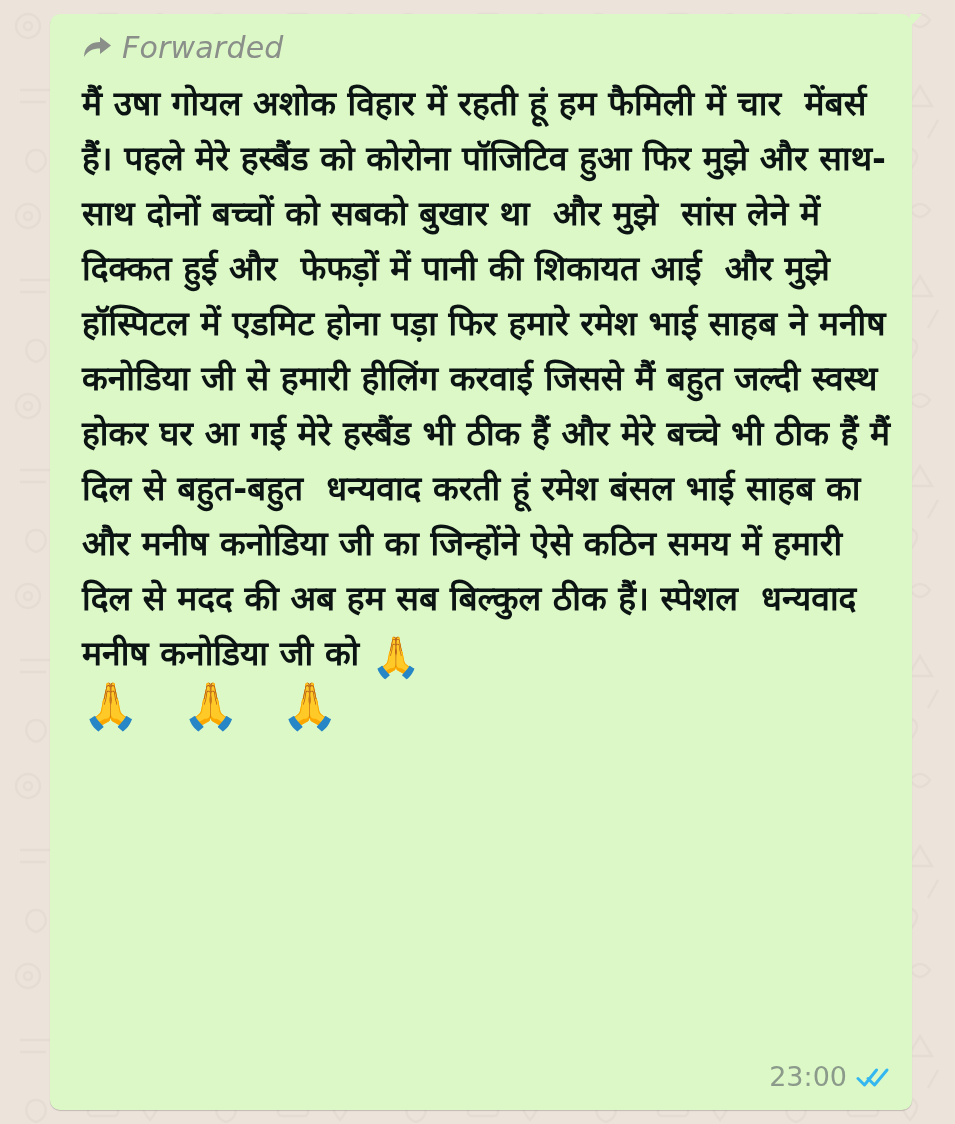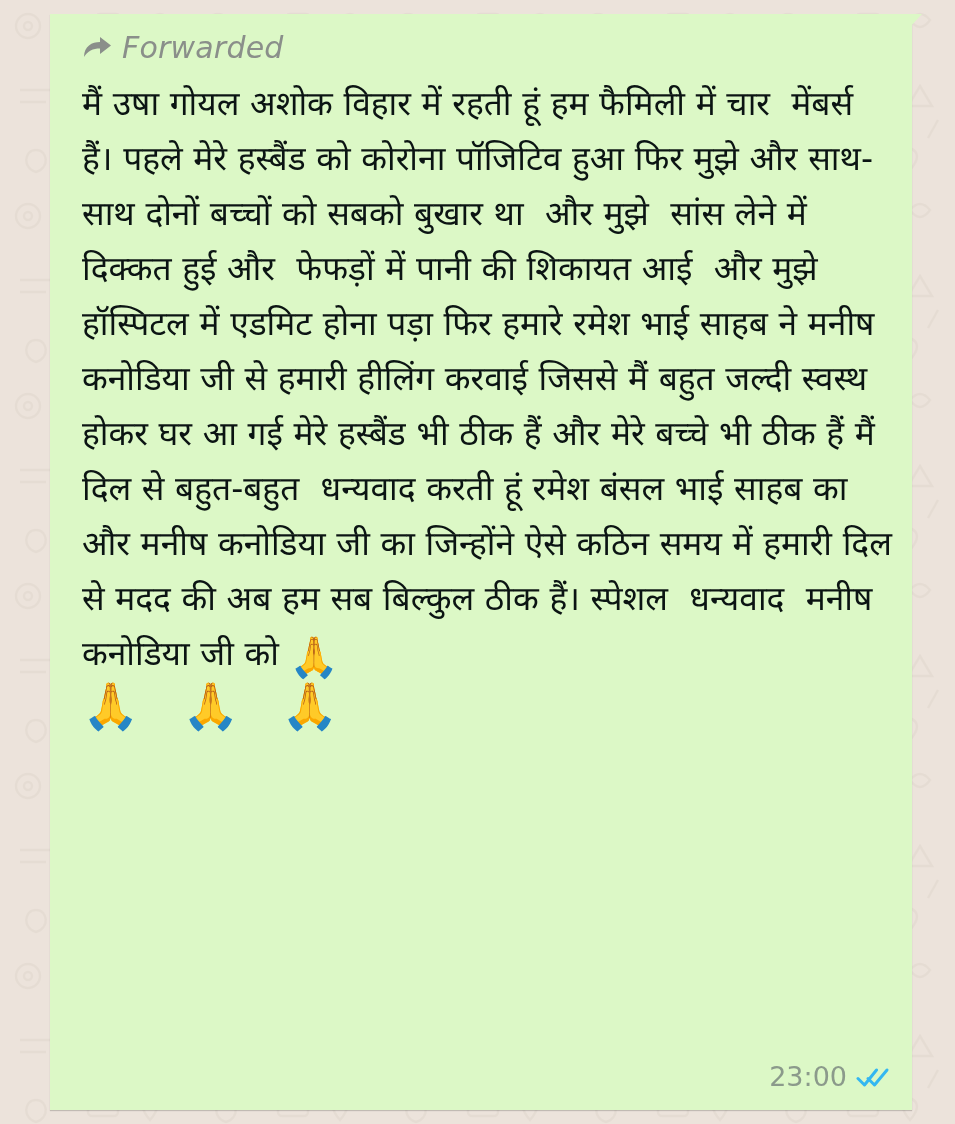--- a/index.html
+++ b/index.html
@@ -31,21 +31,21 @@
 
   
   #message-bubble {
     position: absolute;
     left: 50px;
     top: 14px;
     width: 862px;
     min-height: 1096px;
     box-sizing: border-box;
     background: #dcf8c6;
-    border-radius: 0;
+    border-radius: 10px;
     box-shadow: 0 1px 1px rgba(0,0,0,0.18);
     padding: 12px 16px 19px 18px;
   }
 
   
   #bubble-tail {
     position: absolute;
     top: 0px;
     right: -10px;
     width: 0;
@@ -81,20 +81,21 @@
   
   #message-text {
     margin-top: 6px;
     padding: 0 2px 0 14px;
     font-family: "DejaVu Sans", "Liberation Sans", sans-serif;
     font-size: 33.5px;
     line-height: 55px;
     color: #0b1413;
     word-wrap: break-word;
     white-space: pre-wrap;
+    font-weight: bold;
   }
   .emoji {
     font-family: "DejaVu Sans", sans-serif;
     font-size: 40px;
     line-height: 1;
     vertical-align: -6px;
   }
   #emoji-row {
     padding: 2px 0 0 14px;
     letter-spacing: 14px;

